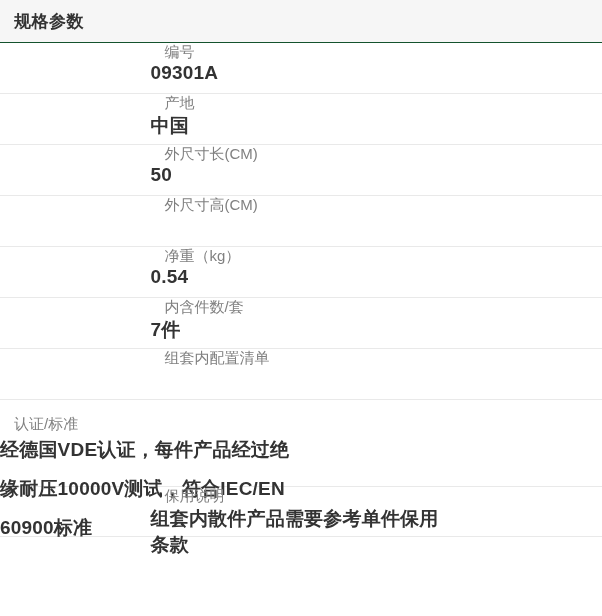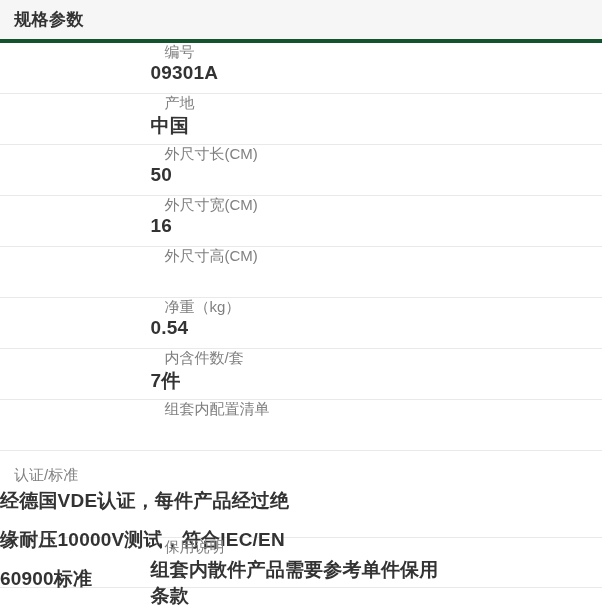--- a/index.html
+++ b/index.html
@@ -9,21 +9,21 @@
   .spec-panel {
     width: 602px;
     height: 616px;
     background: #ffffff;
     overflow: hidden;
   }
 
   .spec-header {
     height: 43px;
     background: #f6f6f6;
-    border-bottom: 4px solid #14532d;
+    border-bottom: 1px solid #14532d;
     display: flex;
     align-items: center;
     padding-left: 14px;
   }
   .spec-title {
     font-size: 17px;
     font-weight: 700;
     color: #333333;
     letter-spacing: 0.5px;
   }
@@ -85,24 +85,20 @@
   <div class="spec-row">
     <span class="spec-label">产地</span>
     <span class="spec-value">中国</span>
   </div>
 
   <div class="spec-row">
     <span class="spec-label">外尺寸长(CM)</span>
     <span class="spec-value">50</span>
   </div>
 
-  <div class="spec-row">
-    <span class="spec-label">外尺寸宽(CM)</span>
-    <span class="spec-value">16</span>
-  </div>
 
   <div class="spec-row">
     <span class="spec-label">外尺寸高(CM)</span>
   </div>
 
   <div class="spec-row">
     <span class="spec-label">净重（kg）</span>
     <span class="spec-value">0.54</span>
   </div>
 

